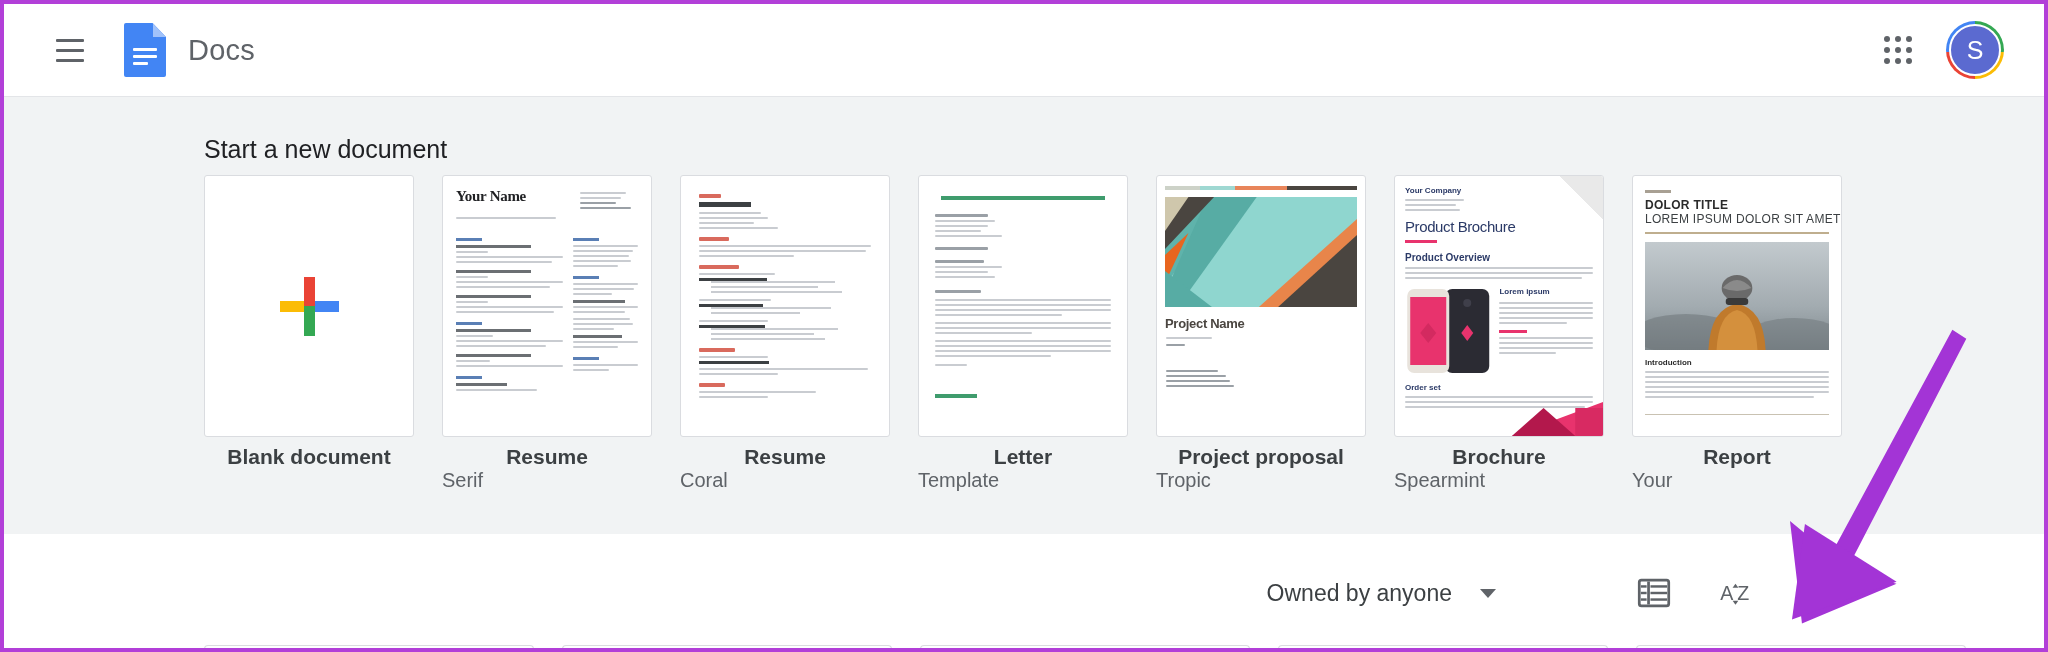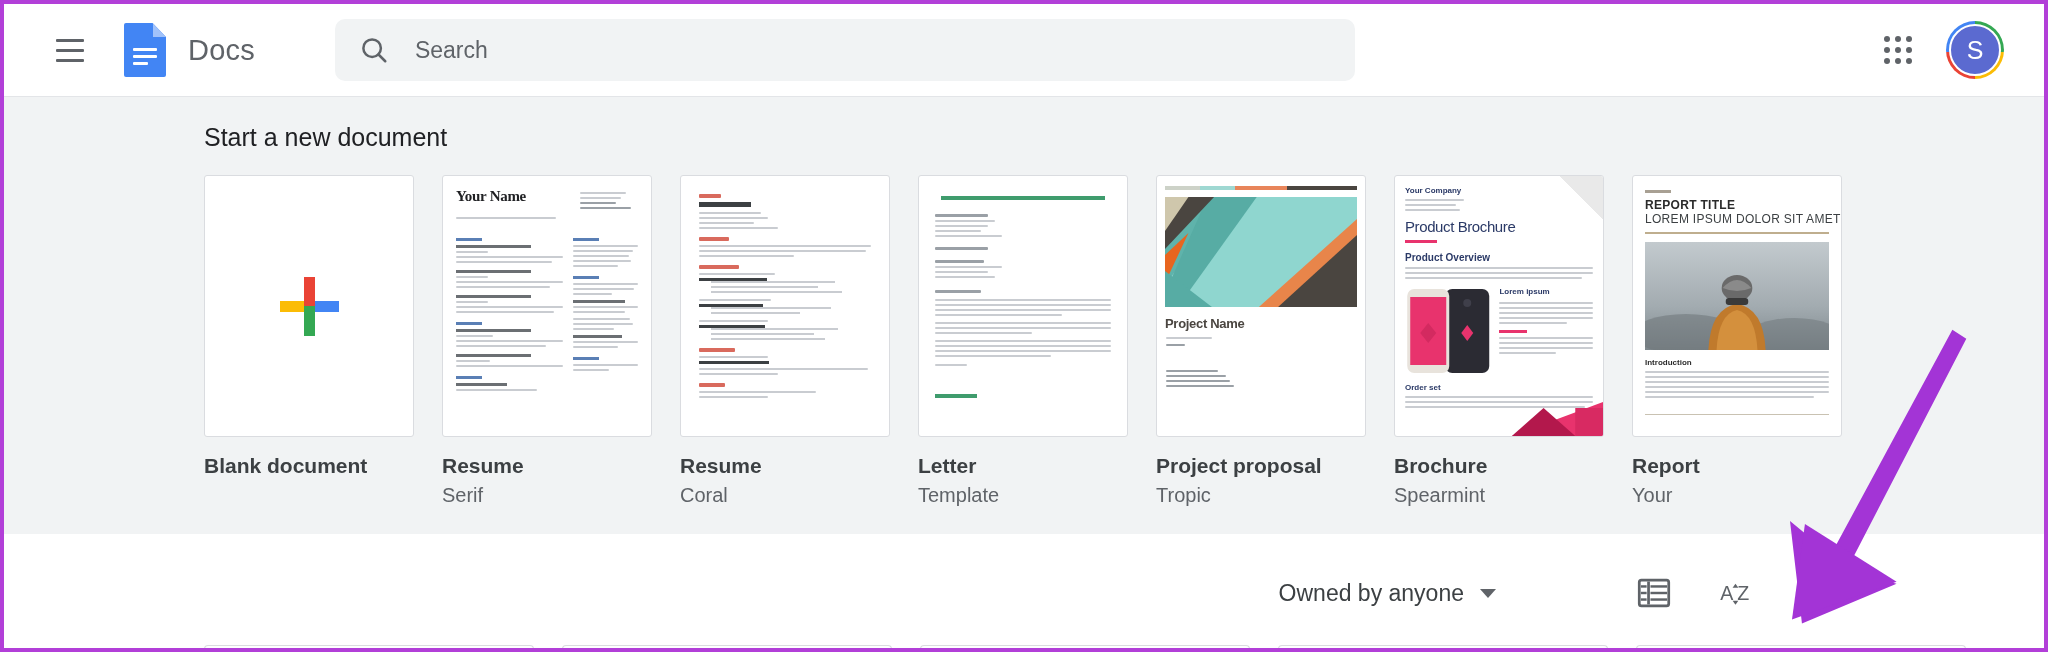--- a/index.html
+++ b/index.html
@@ -115,21 +115,21 @@
 
   
   .templates {
     background: #f1f3f4;
     border-top: 1px solid #e3e5e8;
     height: 438px;
     padding: 0 200px;
     position: relative;
   }
   .templates-bar {
-    display: flex; align-items: flex-start;
+    display: flex; align-items: center;
     height: 78px; padding-top: 26px;
   }
   .tpl-heading { font-size: 25px; color: #202124; font-weight: 400; }
   .tpl-actions { margin-left: auto; display: flex; align-items: center; gap: 6px; }
   .tpl-gallery { display: flex; align-items: center; gap: 16px; cursor: pointer; padding: 8px 10px; border-radius: 6px; }
   .tpl-gallery-label { font-size: 23px; color: #5f6368; }
   .chev-updown { display:flex; flex-direction:column; gap:4px; align-items:center; }
   .chev-updown svg { display:block; }
   .kebab {
     width: 52px; height: 52px; margin-left: 26px;
@@ -141,22 +141,22 @@
   .tpl-row { display: flex; gap: 28px; }
   .tpl-card { width: 210px; cursor: pointer; }
   .tpl-thumb {
     width: 210px; height: 262px;
     background: #fff;
     border: 1px solid #dadce0;
     border-radius: 3px;
     overflow: hidden;
     position: relative;
   }
-  .tpl-name { font-size: 21px; color: #3c4043; font-weight: 700; margin-top: 17px; white-space: nowrap; }
-  .tpl-sub { font-size: 20px; color: #5f6368; margin-top: 6px; }
+  .tpl-name { font-size: 21px; color: #3c4043; font-weight: 700; margin-top: 8px; white-space: nowrap; text-align: center; }
+  .tpl-sub { font-size: 20px; color: #5f6368; }
 
   
   .plus-wrap { position:absolute; inset:0; display:flex; align-items:center; justify-content:center; }
   .plus { position: relative; width: 62px; height: 62px; }
   .plus .v-top { position:absolute; left:26px; top:2px; width:11px; height:30px; background:#ea4335; }
   .plus .v-bot { position:absolute; left:26px; top:31px; width:11px; height:30px; background:#34a853; }
   .plus .h-left { position:absolute; top:26px; left:2px; width:30px; height:11px; background:#fbbc05; }
   .plus .h-right{ position:absolute; top:26px; left:31px; width:30px; height:11px; background:#4285f4; }
 
   
@@ -209,21 +209,21 @@
   .recent {
     background: #ffffff;
     height: 118px;
     padding: 0 200px;
     display: flex; align-items: center;
     position: relative;
   }
   .recent-title { font-size: 25px; color: #202124; }
   .recent-right { margin-left: auto; display: flex; align-items: center; }
   .owner-select {
-    display:flex; align-items:center; gap: 16px;
+    display:flex; align-items:center; gap: 28px;
     font-size: 23px; color: #3c4043; cursor: pointer;
     padding: 10px 12px; border-radius: 6px;
   }
   .caret-down { width:0;height:0;border-left:8px solid transparent;border-right:8px solid transparent;border-top:9px solid #5f6368; }
   .recent-icons { display:flex; align-items:center; gap: 30px; margin-left: 120px; }
   .ic-btn { width: 52px; height: 52px; display:flex; align-items:center; justify-content:center; cursor:pointer; border-radius:50%; }
 
   
   .ghost-row {
     position: absolute; left: 200px; right: 40px; bottom: -1px;
@@ -252,27 +252,20 @@
       <div class="fold"></div>
       <div class="lines">
           <i></i>
           <i></i>
           <i></i>
         </div>
     </div>
 
     <div class="docs-title">Docs</div>
 
-    <div class="search-wrap">
-      <svg class="search-icon" viewBox="0 0 24 24">
-        <path fill="none" stroke="#5f6368" stroke-width="2" d="M10.5 3.5a7 7 0 1 0 0 14 7 7 0 0 0 0-14z"></path>
-        <line x1="15.6" y1="15.6" x2="21" y2="21" stroke="#5f6368" stroke-width="2" stroke-linecap="round"></line>
-      </svg>
-      <div class="search-placeholder">Search</div>
-    </div>
 
     <div class="header-right">
       <div class="apps-grid">
         <i></i>
           <i></i>
           <i></i>
           <i></i>
           <i></i>
           <i></i>
           <i></i>
@@ -551,21 +544,21 @@
           </div>
         </div>
         <div class="tpl-name">Brochure</div>
         <div class="tpl-sub">Spearmint</div>
       </div>
 
       <div class="tpl-card">
         <div class="tpl-thumb">
           <div class="mini" style="padding:0;">
             <div class="rl-kicker"></div>
-            <div class="rl-t1">REPORT TITLE</div>
+            <div class="rl-t1">DOLOR TITLE</div>
             <div class="rl-t2">LOREM IPSUM DOLOR SIT AMET</div>
             <div class="rl-rule"></div>
             <div class="rl-photo">
               <svg viewBox="0 0 180 108" preserveAspectRatio="none" style="width:100%;height:100%;display:block;">
                 <defs>
                   <linearGradient id="sky" x1="0" y1="0" x2="0" y2="1">
                     <stop offset="0%" stop-color="#c3cace"></stop>
                       <stop offset="60%" stop-color="#a2abb0"></stop>
                       <stop offset="100%" stop-color="#7d868b"></stop>
                   </linearGradient>

